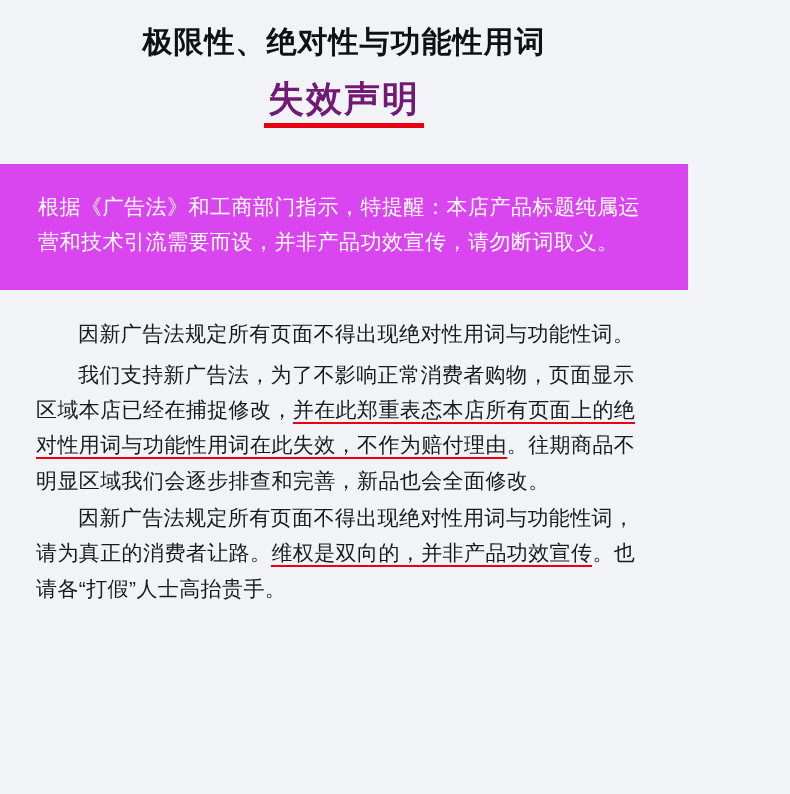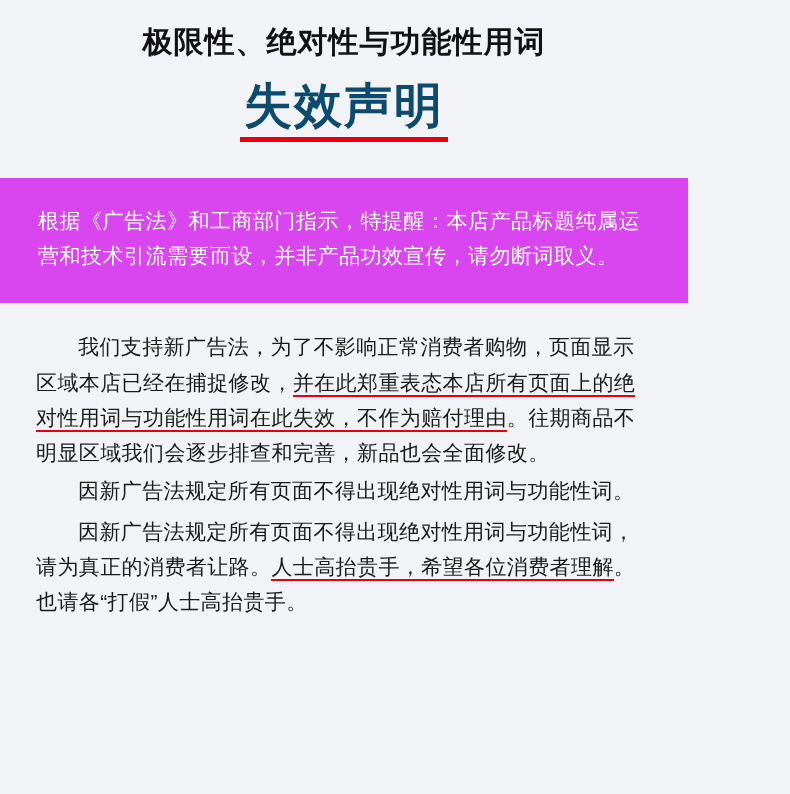--- a/index.html
+++ b/index.html
@@ -33,23 +33,23 @@
     color: #111111;
     letter-spacing: 1px;
     line-height: 1.2;
   }
   .title-sub-wrap {
     margin-top: 18px;
     display: flex;
     justify-content: center;
   }
   .title-sub {
-    font-size: 48px;
+    font-size: 36px;
     font-weight: bold;
-    color: #0c4a6e;
+    color: #701a75;
     letter-spacing: 2px;
     line-height: 1.15;
     border-bottom: 5px solid #e60012;
     padding: 0 4px 4px 4px;
     display: inline-block;
   }
 
   
   .notice {
     margin-top: 36px;
@@ -92,25 +92,25 @@
     <div class="title-main">极限性、绝对性与功能性用词</div>
     <div class="title-sub-wrap">
       <div class="title-sub">失效声明</div>
     </div>
   </div>
 
   <div class="notice">根据《广告法》和工商部门指示，特提醒：本店产品标题纯属运营和技术引流需要而设，并非产品功效宣传，请勿断词取义。</div>
 
   <div class="body-text">
 
+    <p class="para">因新广告法规定所有页面不得出现绝对性用词与功能性词。</p>
+
     <p class="para tight">
       <span>我们支持新广告法，为了不影响正常消费者购物，页面显示区域本店已经在捕捉修改，</span><span class="underline-red">并在此郑重表态本店所有页面上的绝对性用词与功能性用词在此失效，不作为赔付理由</span><span>。往期商品不明显区域我们会逐步排查和完善，新品也会全面修改。</span>
     </p>
 
-    <p class="para">因新广告法规定所有页面不得出现绝对性用词与功能性词。</p>
-
     <p class="para">
-      <span>因新广告法规定所有页面不得出现绝对性用词与功能性词，请为真正的消费者让路。</span><span class="underline-red">人士高抬贵手，希望各位消费者理解</span><span>。也请各“打假”人士高抬贵手。</span>
+      <span>因新广告法规定所有页面不得出现绝对性用词与功能性词，请为真正的消费者让路。</span><span class="underline-red">维权是双向的，并非产品功效宣传</span><span>。也请各“打假”人士高抬贵手。</span>
     </p>
 
   </div>
 
 </div>
 
 </body></html>

